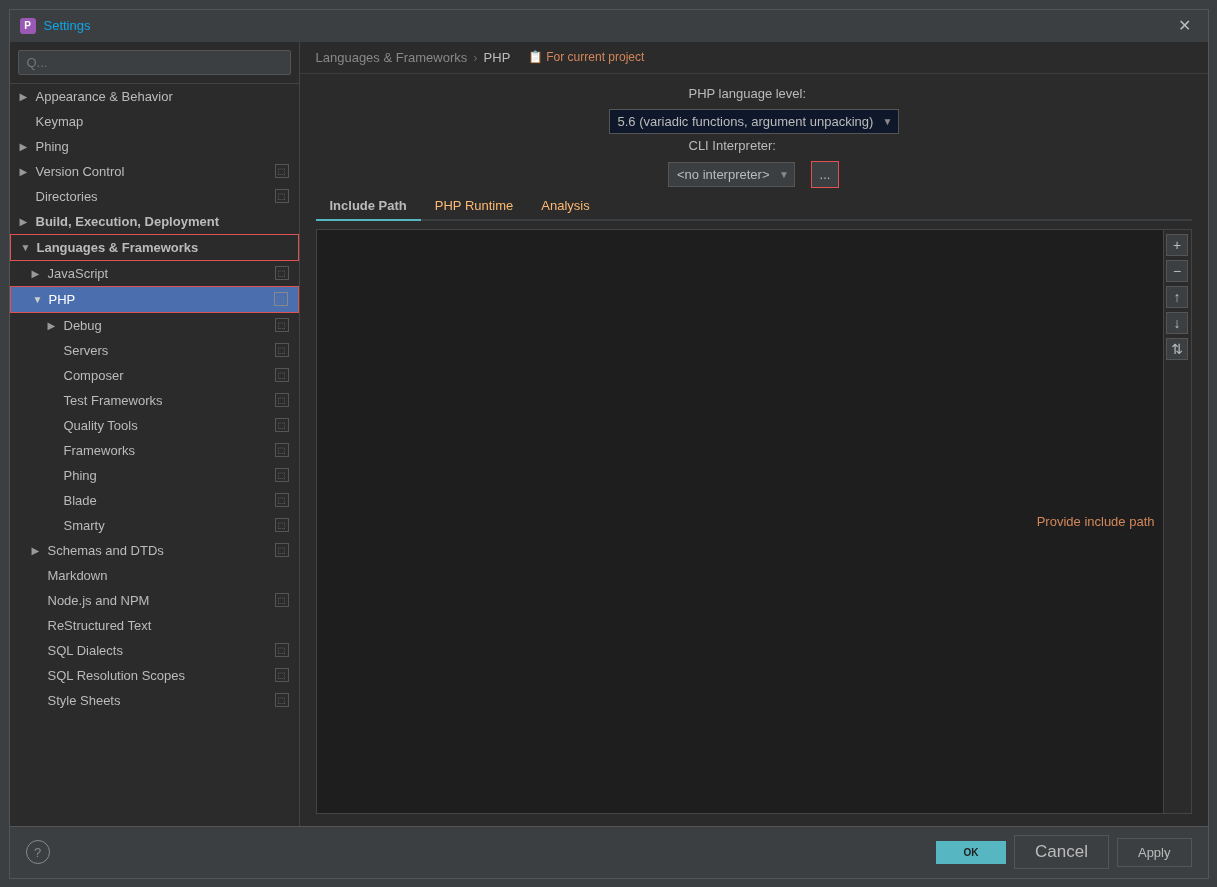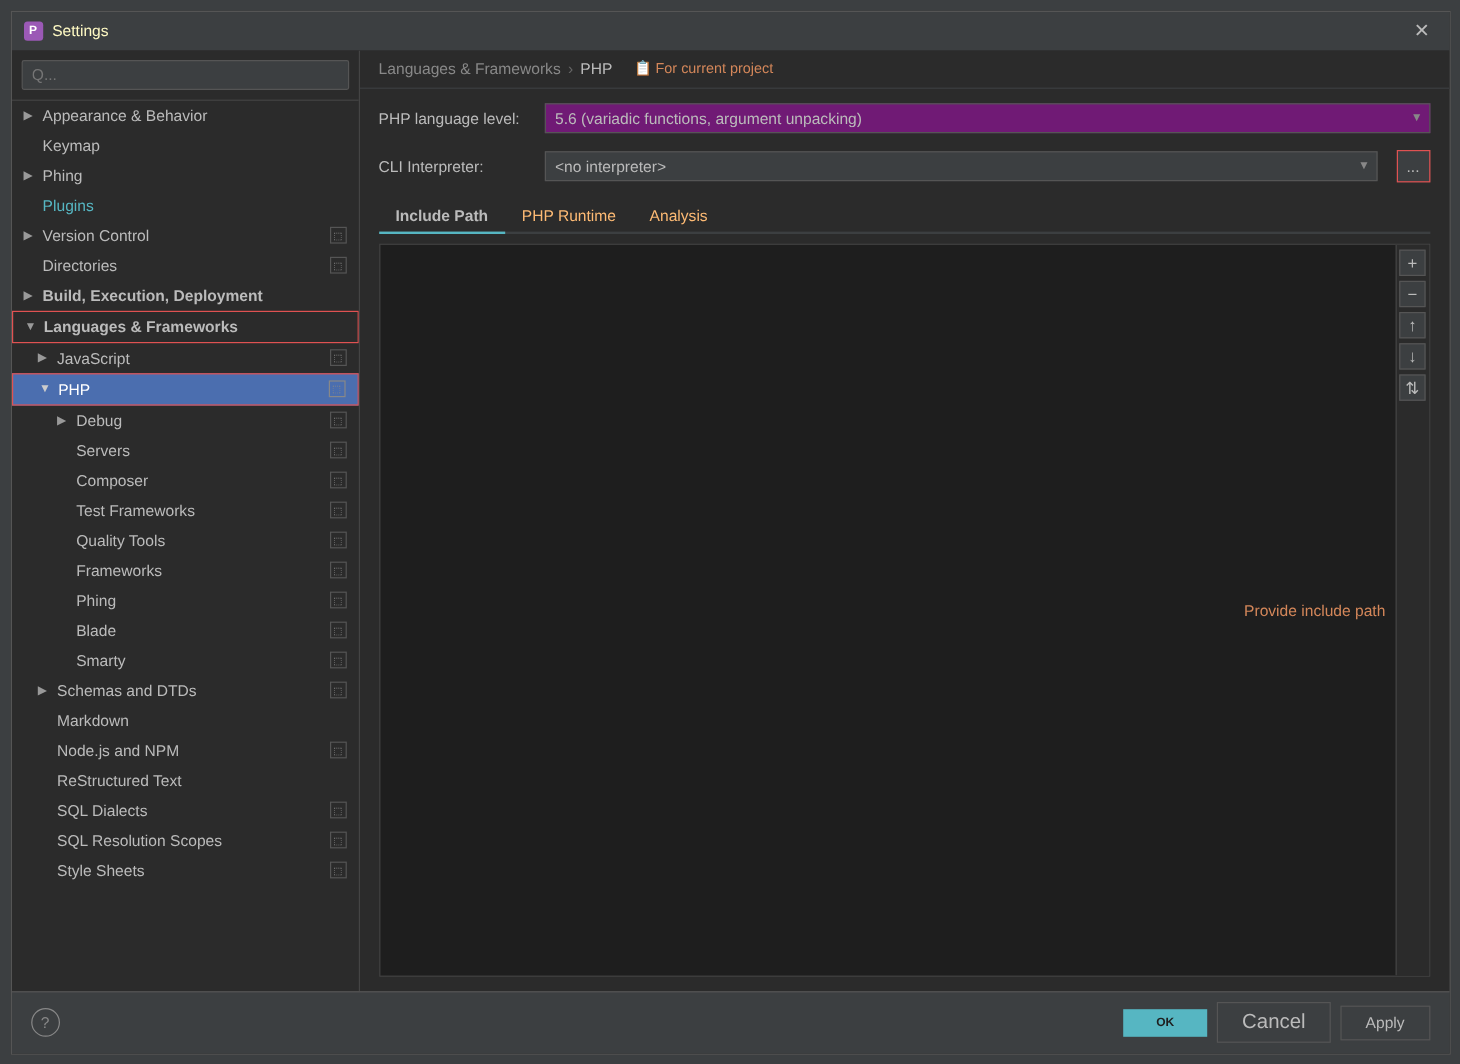--- a/index.html
+++ b/index.html
@@ -43,21 +43,21 @@
       background: #9b59b6;
       border-radius: 3px;
       display: flex;
       align-items: center;
       justify-content: center;
       font-size: 10px;
       color: white;
       font-weight: bold;
     }
     .title-text {
-      color: #fef9c3;
+      color: #0ea5e9;
       font-size: 13px;
     }
     .close-btn {
       color: #bbbbbb;
       cursor: pointer;
       font-size: 16px;
       background: none;
       border: none;
       padding: 2px 6px;
     }
@@ -161,37 +161,38 @@
     .settings-content {
       padding: 12px 16px;
       display: flex;
       flex-direction: column;
       flex: 1;
       overflow: hidden;
     }
     .field-row {
       display: flex;
       align-items: center;
-      margin-bottom: 14px;
+      margin-bottom: 4px;
       gap: 8px;
+      flex-direction: column;
     }
     .field-label {
       width: 130px;
       color: #bbbbbb;
       font-size: 13px;
       flex-shrink: 0;
     }
     .select-wrapper {
       flex: 1;
       position: relative;
       display: flex;
     }
     .select-wrapper select {
       flex: 1;
-      background: #701a75;
+      background: #0f172a;
       border: 1px solid #555;
       color: #bbbbbb;
       padding: 4px 24px 4px 8px;
       font-size: 13px;
       outline: none;
       appearance: none;
       cursor: pointer;
     }
     .select-arrow {
       position: absolute;
@@ -392,24 +393,20 @@
       <div class="nav-item">
         <span class="nav-arrow"></span>
         <span class="nav-label">Keymap</span>
       </div>
 
       <div class="nav-item">
         <span class="nav-arrow">▶</span>
         <span class="nav-label">Phing</span>
       </div>
 
-      <div class="nav-item">
-        <span class="nav-arrow"></span>
-        <span class="nav-label cyan-text">Plugins</span>
-      </div>
 
       <div class="nav-item">
         <span class="nav-arrow">▶</span>
         <span class="nav-label">Version Control</span>
         <span class="nav-icon-right">⬚</span>
       </div>
 
       <div class="nav-item">
         <span class="nav-arrow"></span>
         <span class="nav-label">Directories</span>

